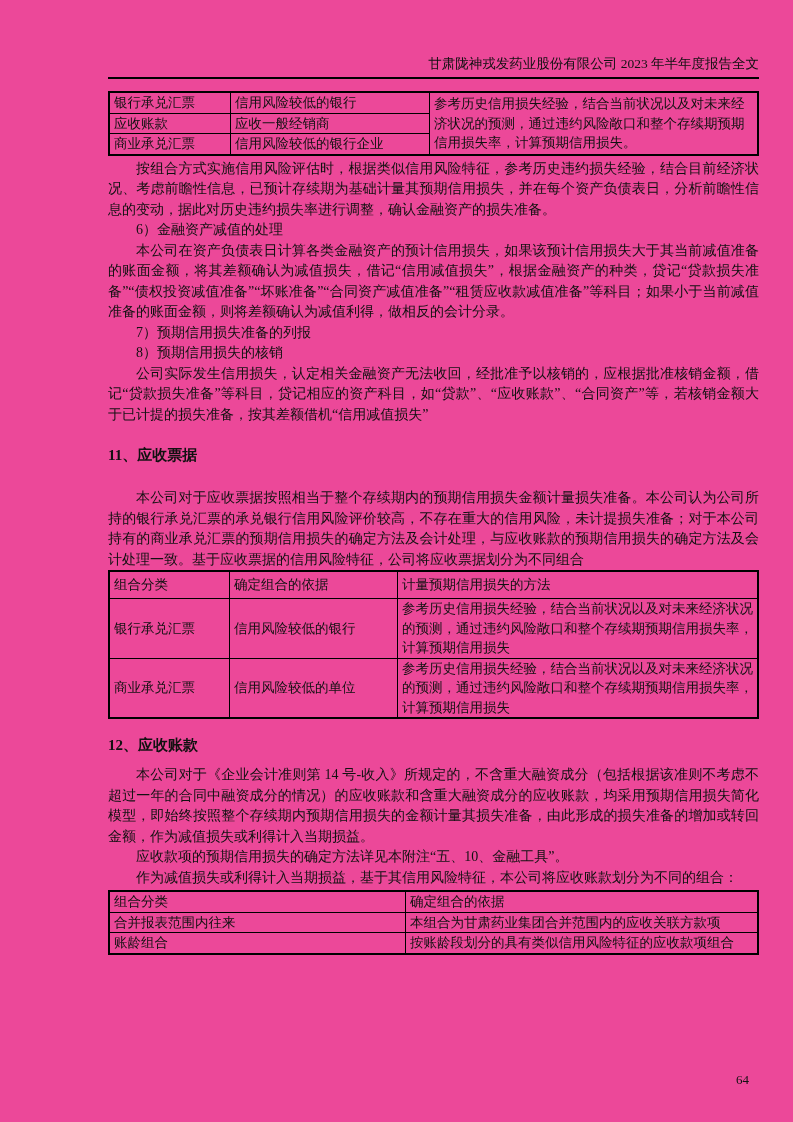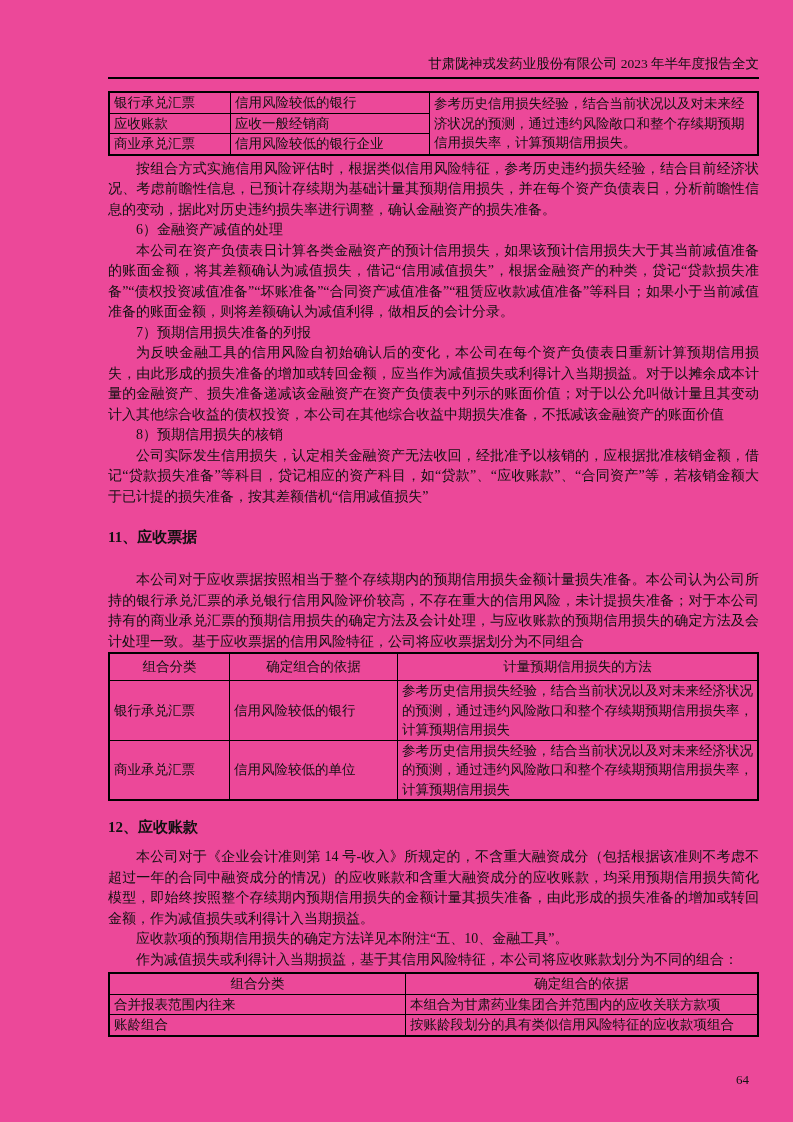--- a/index.html
+++ b/index.html
@@ -45,21 +45,21 @@
     table-layout:fixed;
   }
   td,th{
     border:1px solid #000;
     padding:0 4px;
     vertical-align:middle;
     line-height:19.5px;
     font-weight:normal;
     word-break:break-all;
   }
-  th{text-align:center;}
+  th{text-align:left;}
   td{text-align:left;}
   .t1{margin-top:12px;}
   .t1 td{height:19px;}
   .t2 th{height:26px;}
   .t2 td{height:38px;}
   .t3{margin-top:2px;}
   .t3 th,.t3 td{height:19px;}
   .c1a{width:112px;} .c2a{width:190px;}
   .c1b{width:111px;} .c2b{width:159px;}
   .c1c{width:287px;}
@@ -95,21 +95,20 @@
           <td class="c1a">商业承兑汇票</td>
           <td class="c2a">信用风险较低的银行企业</td>
         </tr>
       </tbody>
     </table>
 
     <p class="first">按组合方式实施信用风险评估时，根据类似信用风险特征，参考历史违约损失经验，结合目前经济状况、考虑前瞻性信息，已预计存续期为基础计量其预期信用损失，并在每个资产负债表日，分析前瞻性信息的变动，据此对历史违约损失率进行调整，确认金融资产的损失准备。</p>
     <p>6）金融资产减值的处理</p>
     <p>本公司在资产负债表日计算各类金融资产的预计信用损失，如果该预计信用损失大于其当前减值准备的账面金额，将其差额确认为减值损失，借记“信用减值损失”，根据金融资产的种类，贷记“贷款损失准备”“债权投资减值准备”“坏账准备”“合同资产减值准备”“租赁应收款减值准备”等科目；如果小于当前减值准备的账面金额，则将差额确认为减值利得，做相反的会计分录。</p>
     <p>7）预期信用损失准备的列报</p>
-    <p>为反映金融工具的信用风险自初始确认后的变化，本公司在每个资产负债表日重新计算预期信用损失，由此形成的损失准备的增加或转回金额，应当作为减值损失或利得计入当期损益。对于以摊余成本计量的金融资产、损失准备递减该金融资产在资产负债表中列示的账面价值；对于以公允叫做计量且其变动计入其他综合收益的债权投资，本公司在其他综合收益中期损失准备，不抵减该金融资产的账面价值</p>
     <p>8）预期信用损失的核销</p>
     <p>公司实际发生信用损失，认定相关金融资产无法收回，经批准予以核销的，应根据批准核销金额，借记“贷款损失准备”等科目，贷记相应的资产科目，如“贷款”、“应收账款”、“合同资产”等，若核销金额大于已计提的损失准备，按其差额借机“信用减值损失”</p>
 
     <h2>11、应收票据</h2>
     <p>本公司对于应收票据按照相当于整个存续期内的预期信用损失金额计量损失准备。本公司认为公司所持的银行承兑汇票的承兑银行信用风险评价较高，不存在重大的信用风险，未计提损失准备；对于本公司持有的商业承兑汇票的预期信用损失的确定方法及会计处理，与应收账款的预期信用损失的确定方法及会计处理一致。基于应收票据的信用风险特征，公司将应收票据划分为不同组合</p>
 
     <table class="t2">
       <tbody>
         <tr>
           <th class="c1b">组合分类</th>

